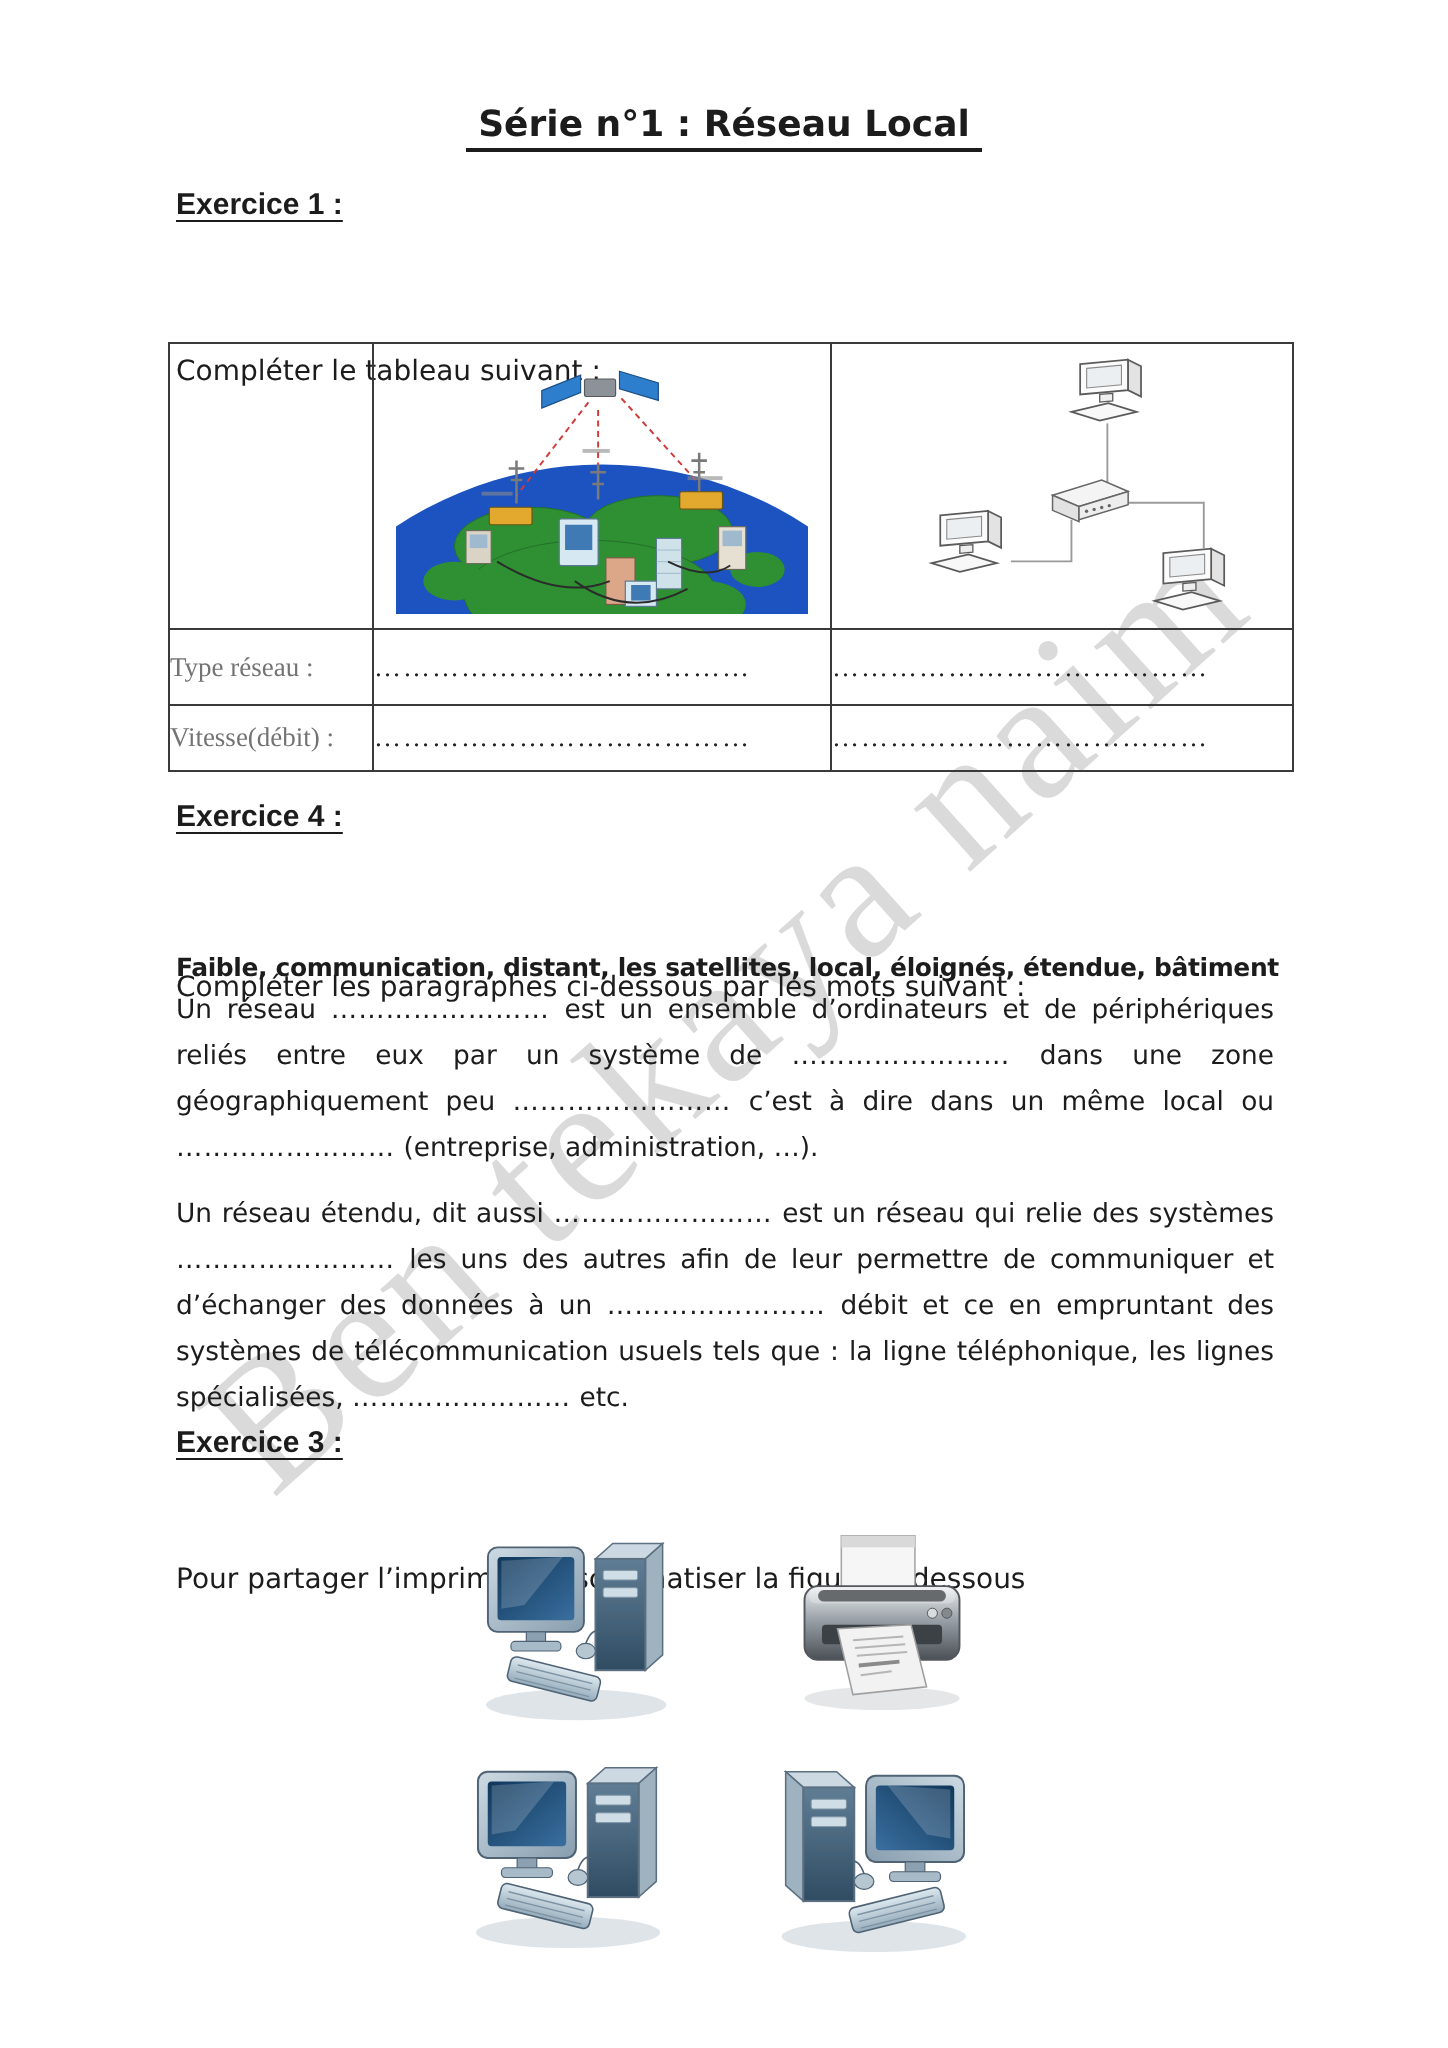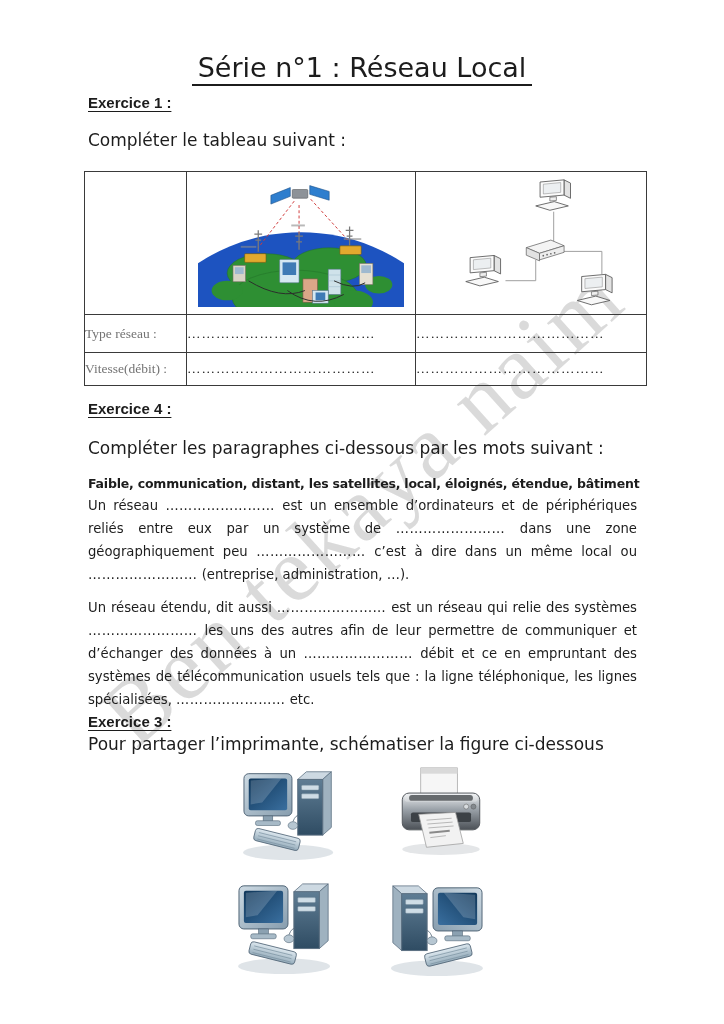--- a/index.html
+++ b/index.html
@@ -11,28 +11,28 @@
   .watermark{
     position:absolute;left:50%;top:505px;
     transform:translate(-50%,-50%) rotate(-42deg);
     font-family:"Liberation Serif",serif;
     font-size:92px;color:#d7d7d7;opacity:.9;white-space:nowrap;
     letter-spacing:3px;z-index:0;
   }
   .z{z-index:1;}
   .title-wrap{top:52px;left:0;width:724px;text-align:center;}
   .doc-title{
-    display:inline-block;font-size:27px;font-weight:normal;
+    display:inline-block;font-size:18px;font-weight:bold;
     border-bottom:2px solid #1c1c1c;padding:0 6px 1px;
   }
   .heading{
     left:88px;font-size:15px;font-weight:bold;text-decoration:underline;
     text-underline-offset:3px;font-family:"Liberation Sans",sans-serif;
   }
-  .body-text{left:88px;font-size:17px;}
+  .body-text{left:88px;font-size:14px;margin-top:48px;}
   table.ex1{
     border-collapse:collapse;table-layout:fixed;background:transparent;
   }
   table.ex1 td{
     border:1.6px solid #3a3a3a;vertical-align:middle;padding:0;overflow:hidden;
   }
   td.lbl{
     font-family:"Liberation Serif",serif;font-size:13.5px;color:#737373;
     padding-left:5px;
   }

